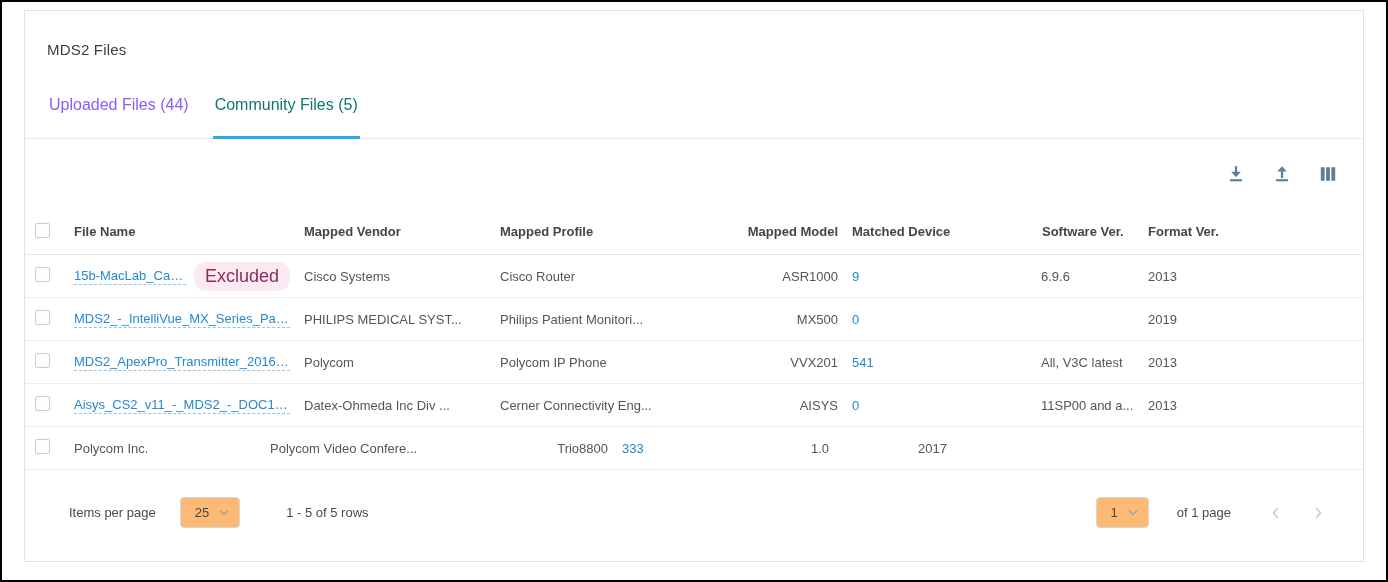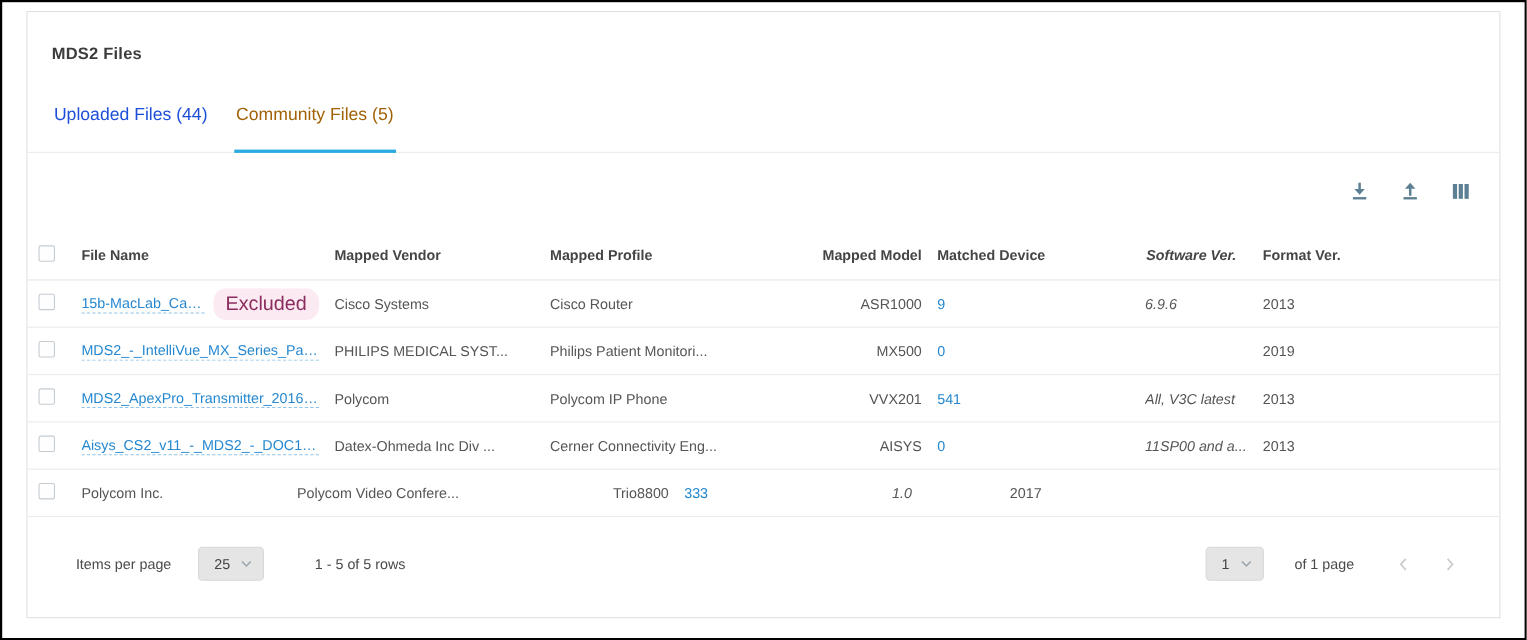--- a/index.html
+++ b/index.html
@@ -2,60 +2,60 @@
 <html><head>
 <meta charset="utf-8">
 <style>
   * { margin:0; padding:0; box-sizing:border-box; }
   html,body { width:1388px; height:582px; background:#ffffff; font-family:"Liberation Sans", sans-serif; }
   .viewport { width:1388px; height:582px; border:2px solid #000; background:#fff; padding:8px 22px 18px 22px; }
   .card { width:100%; height:100%; border:1px solid #e1e1e1; background:#fff; display:flex; flex-direction:column; }
 
   
   .card-head { padding:30px 22px 0 22px; }
-  .page-title { font-size:15px; font-weight:700; color:#3c3c3c; letter-spacing:.2px; }
+  .page-title { font-size:15px; font-weight:400; color:#3c3c3c; letter-spacing:.2px; }
   .tabbar { margin-top:38px; padding:0 22px; border-bottom:1px solid #eaeaea; display:flex; gap:22px; }
-  .tab { font-size:16px; color:#1d4ed8; padding:0 2px 22px 2px; border-bottom:3px solid transparent; margin-bottom:-1px; cursor:pointer; }
-  .tab.active { color:#a16207; border-bottom-color:#29abe2; }
+  .tab { font-size:16px; color:#8b5cf6; padding:0 2px 22px 2px; border-bottom:3px solid transparent; margin-bottom:-1px; cursor:pointer; }
+  .tab.active { color:#0f766e; border-bottom-color:#29abe2; }
 
   
   .toolbar { height:70px; display:flex; align-items:center; justify-content:flex-end; gap:28px; padding-right:26px; }
   .tool-icon { width:18px; height:18px; cursor:pointer; display:inline-flex; }
 
   
   .thead { height:46px; display:flex; align-items:center; border-bottom:1px solid #e6e6e6; }
   .trow  { height:43px; display:flex; align-items:center; border-bottom:1px solid #ececec; }
   .cell { white-space:nowrap; overflow:hidden; text-overflow:ellipsis; font-size:13px; color:#555; padding-right:14px; }
   .th { font-weight:700; color:#454545; }
   .c-check { width:49px; padding:0 0 0 10px; overflow:visible; flex:none; }
   .c-file { width:230px; flex:none; display:flex; align-items:center; gap:8px; }
   .c-vendor { width:196px; flex:none; }
   .c-profile { width:181px; flex:none; }
   .c-model { width:171px; flex:none;text-align:right; }
   .c-matched { width:189px; flex:none; }
-  .c-software { width:107px; flex:none;font-style:italic; }
+  .c-software { width:107px; flex:none; }
   .c-format { flex:1; }
   .sep { position:relative; }
   .sep::before { content:""; position:absolute; left:-1px; top:-14px; height:38px; width:1px; background:#e3e3e3; }
   .thead .sep { padding-left:1px; }
 
   .checkbox { width:15px; height:15px; border:1px solid #c5ccd2; border-radius:2px; background:#fefefe; display:inline-block; cursor:pointer; }
 
   .filelink { color:#2688d0; text-decoration:none; border-bottom:1px dashed #90c4e8; padding-bottom:1px; cursor:pointer;
               white-space:nowrap; overflow:hidden; text-overflow:ellipsis; max-width:100%; flex:0 1 auto; }
   .numlink { color:#2688d0; text-decoration:none; cursor:pointer; }
 
   .badge { font-size:18px; padding:4px 11px; border-radius:12px; flex:none; }
   .badge-excluded { background:#fceaf2; color:#8a2c5d; }
   .badge-modified { background:#fdeee1; color:#d06a29; }
 
   
   .tfooter { flex:1; display:flex; align-items:center; justify-content:space-between; padding:0 38px 6px 44px; font-size:13px; color:#4a4a4a; }
   .foot-left, .foot-right { display:flex; align-items:center; }
-  .sel { display:inline-flex; align-items:center; gap:10px; border:1px solid #d8d8d8; border-radius:4px; padding:7px 10px 7px 14px; color:#444; cursor:pointer; background:#e5e5e5;justify-content:center; }
+  .sel { display:inline-flex; align-items:center; gap:10px; border:1px solid #d8d8d8; border-radius:4px; padding:7px 10px 7px 14px; color:#444; cursor:pointer; background:#fdba74;justify-content:center; }
   .ipp-label { margin-right:24px; }
   .rows-summary { margin-left:46px; }
   .page-summary { margin-left:28px; }
   .nav-chevron { margin-left:38px; display:inline-flex; cursor:default; }
   .nav-chevron + .nav-chevron { margin-left:28px; }
 </style>
 </head>
 <body>
 
 <div class="viewport">

